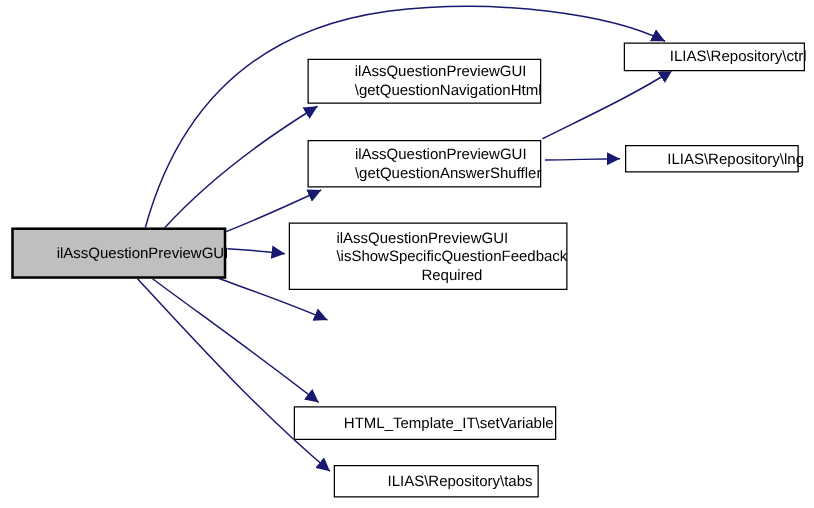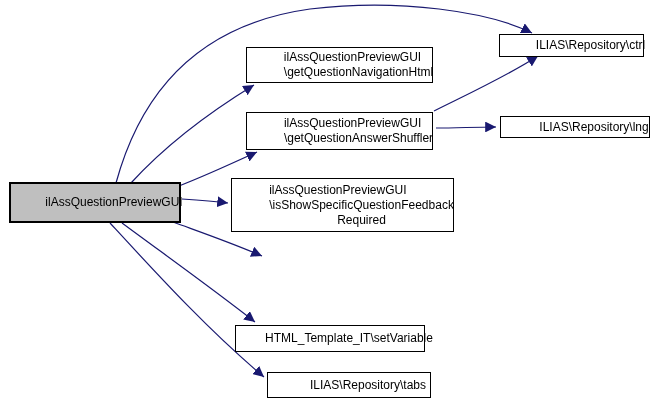--- a/index.html
+++ b/index.html
@@ -68,37 +68,37 @@
 
   <div class="node" style="left:231px;top:178px;width:223px;height:54px">
     <div class="txt">
       <span class="ln">ilAssQuestionPreviewGUI</span>
       <span class="ln">\isShowSpecificQuestionFeedback</span>
       <span class="ln center">Required</span>
     </div>
   </div>
 
 
-  <div class="node" style="left:235px;top:325px;width:190px;height:27px">
+  <div class="node" style="left:235px;top:325px;width:210px;height:27px">
     <div class="txt">
       <span class="ln center">HTML_Template_IT\setVariable</span>
     </div>
   </div>
 
   <div class="node" style="left:267px;top:372px;width:164px;height:26px">
     <div class="txt">
       <span class="ln center">ILIAS\Repository\tabs</span>
     </div>
   </div>
 
   <div class="node" style="left:499px;top:34px;width:145px;height:23px">
     <div class="txt">
       <span class="ln center">ILIAS\Repository\ctrl</span>
     </div>
   </div>
 
-  <div class="node" style="left:500px;top:116px;width:150px;height:22px">
+  <div class="node" style="left:500px;top:116px;width:139px;height:22px">
     <div class="txt">
       <span class="ln center">ILIAS\Repository\lng</span>
     </div>
   </div>
 
 </div>
 
 </body></html>

